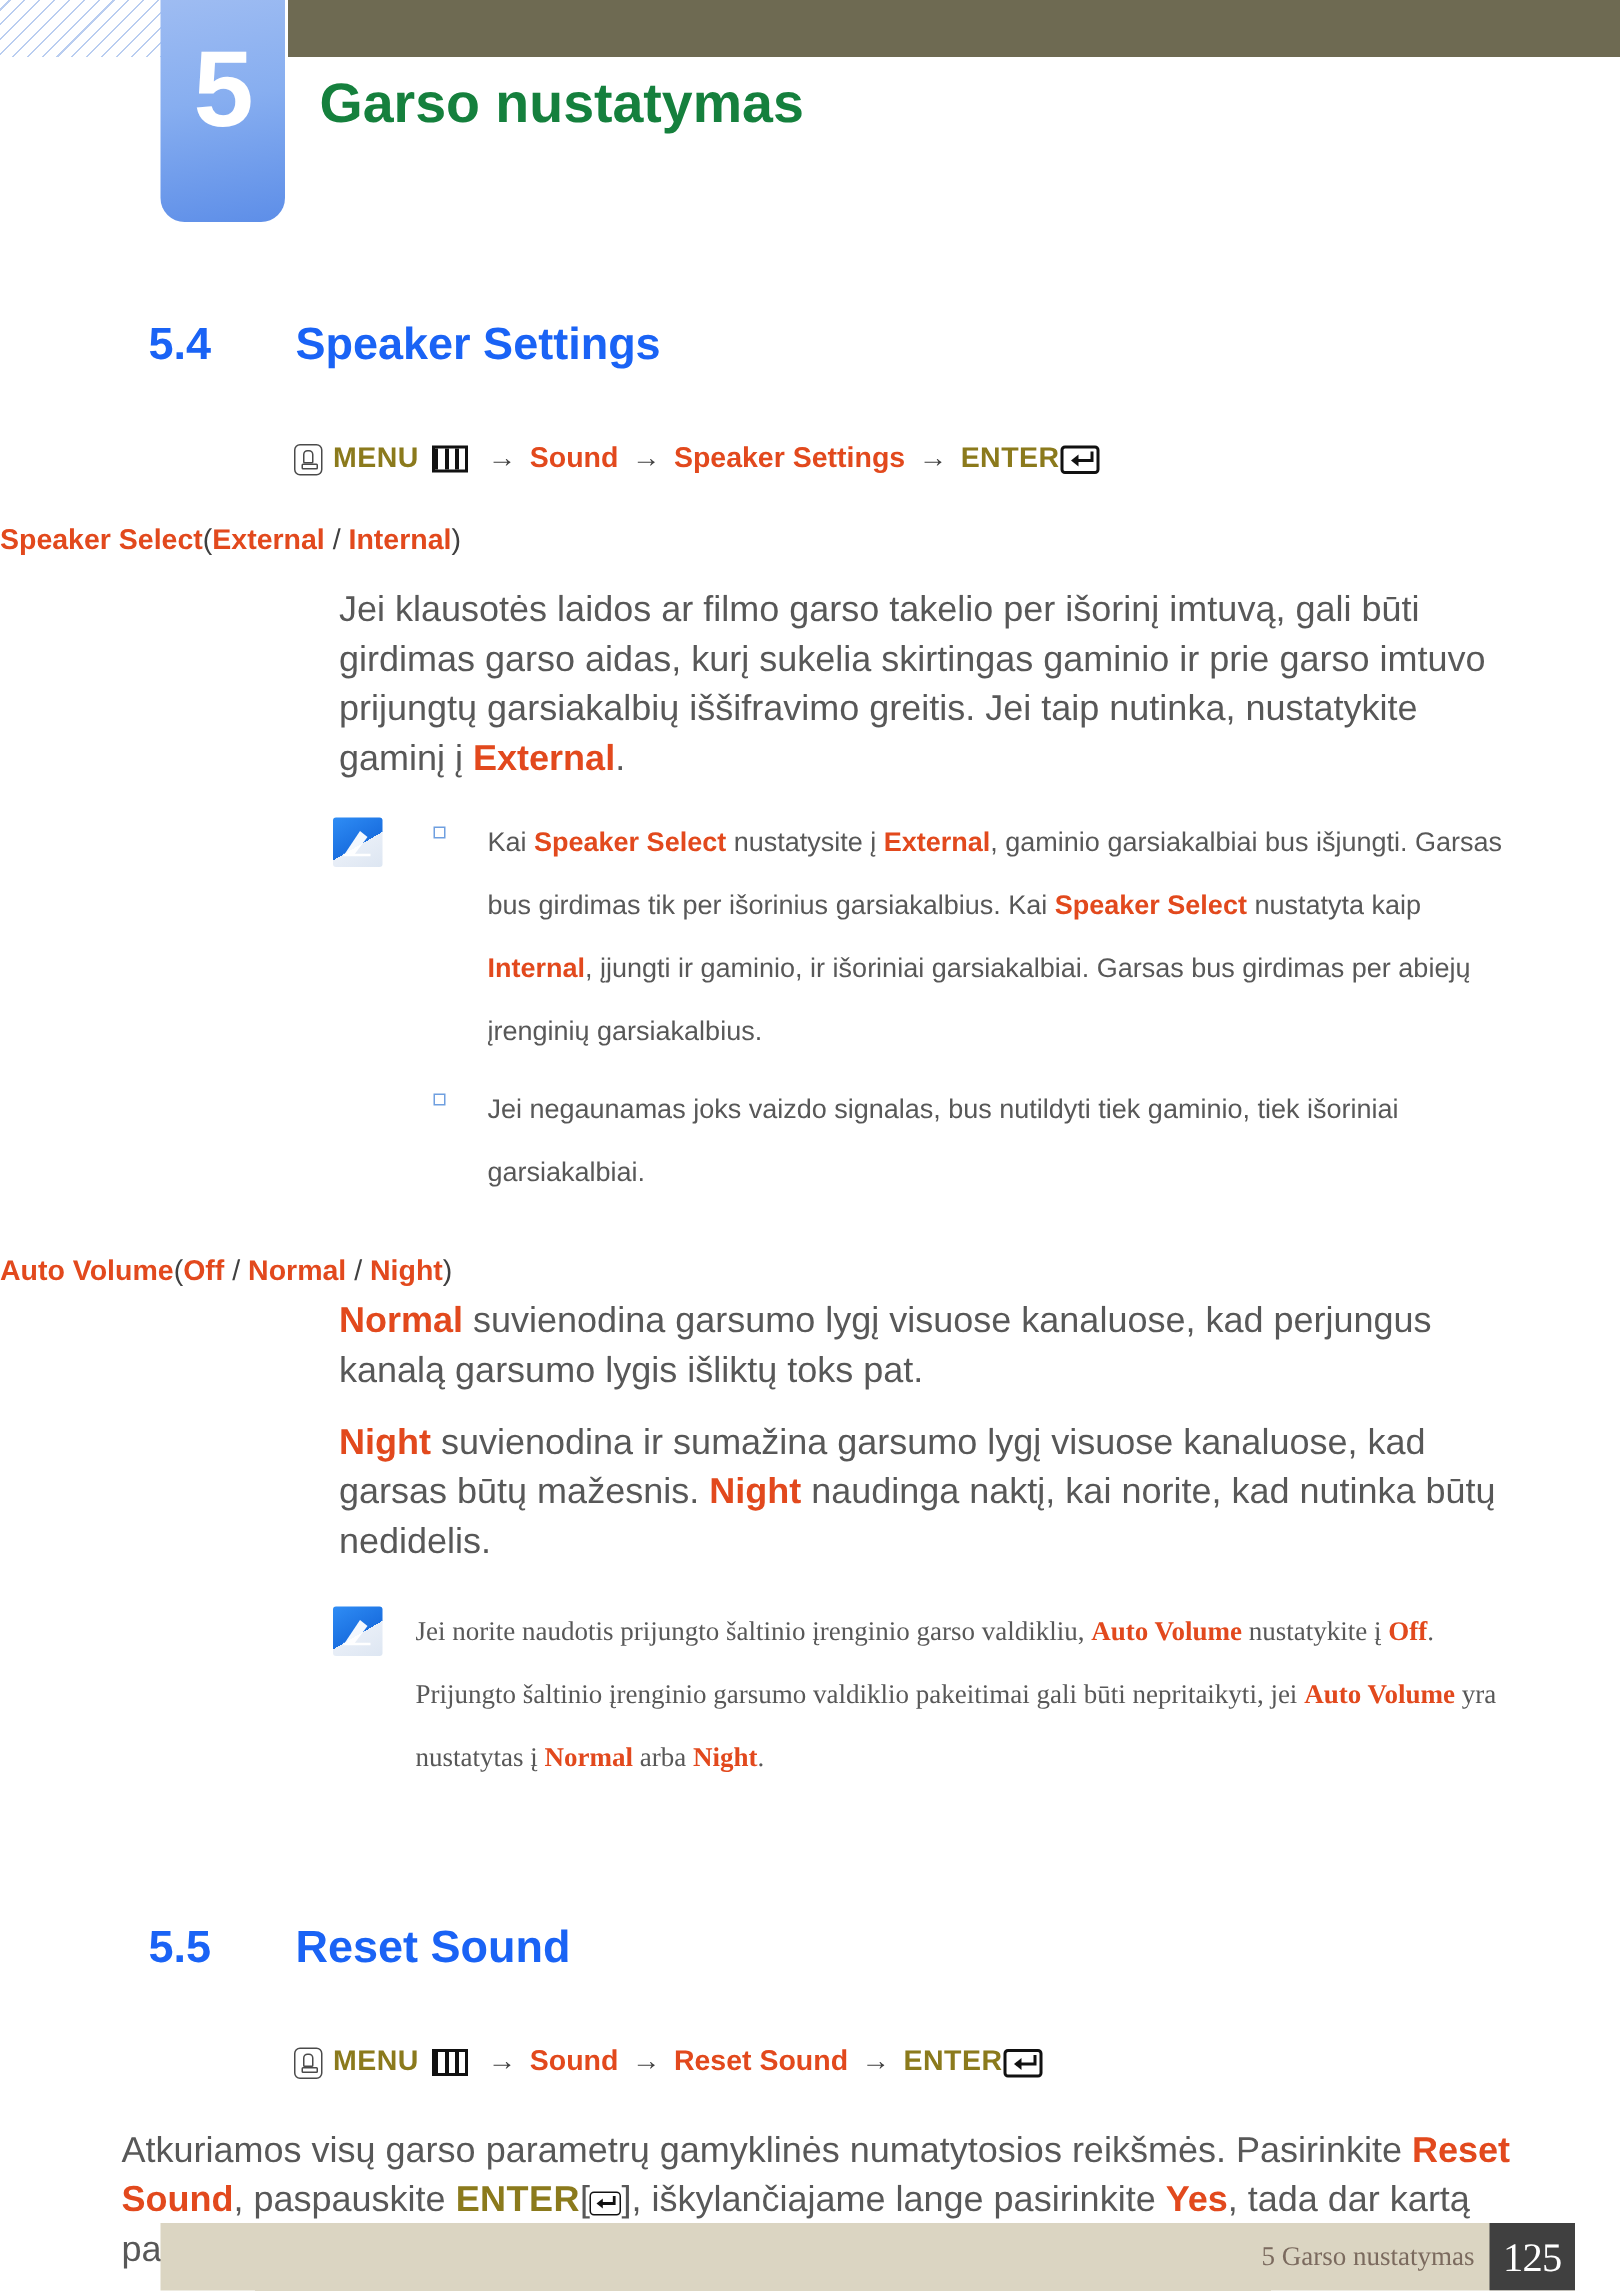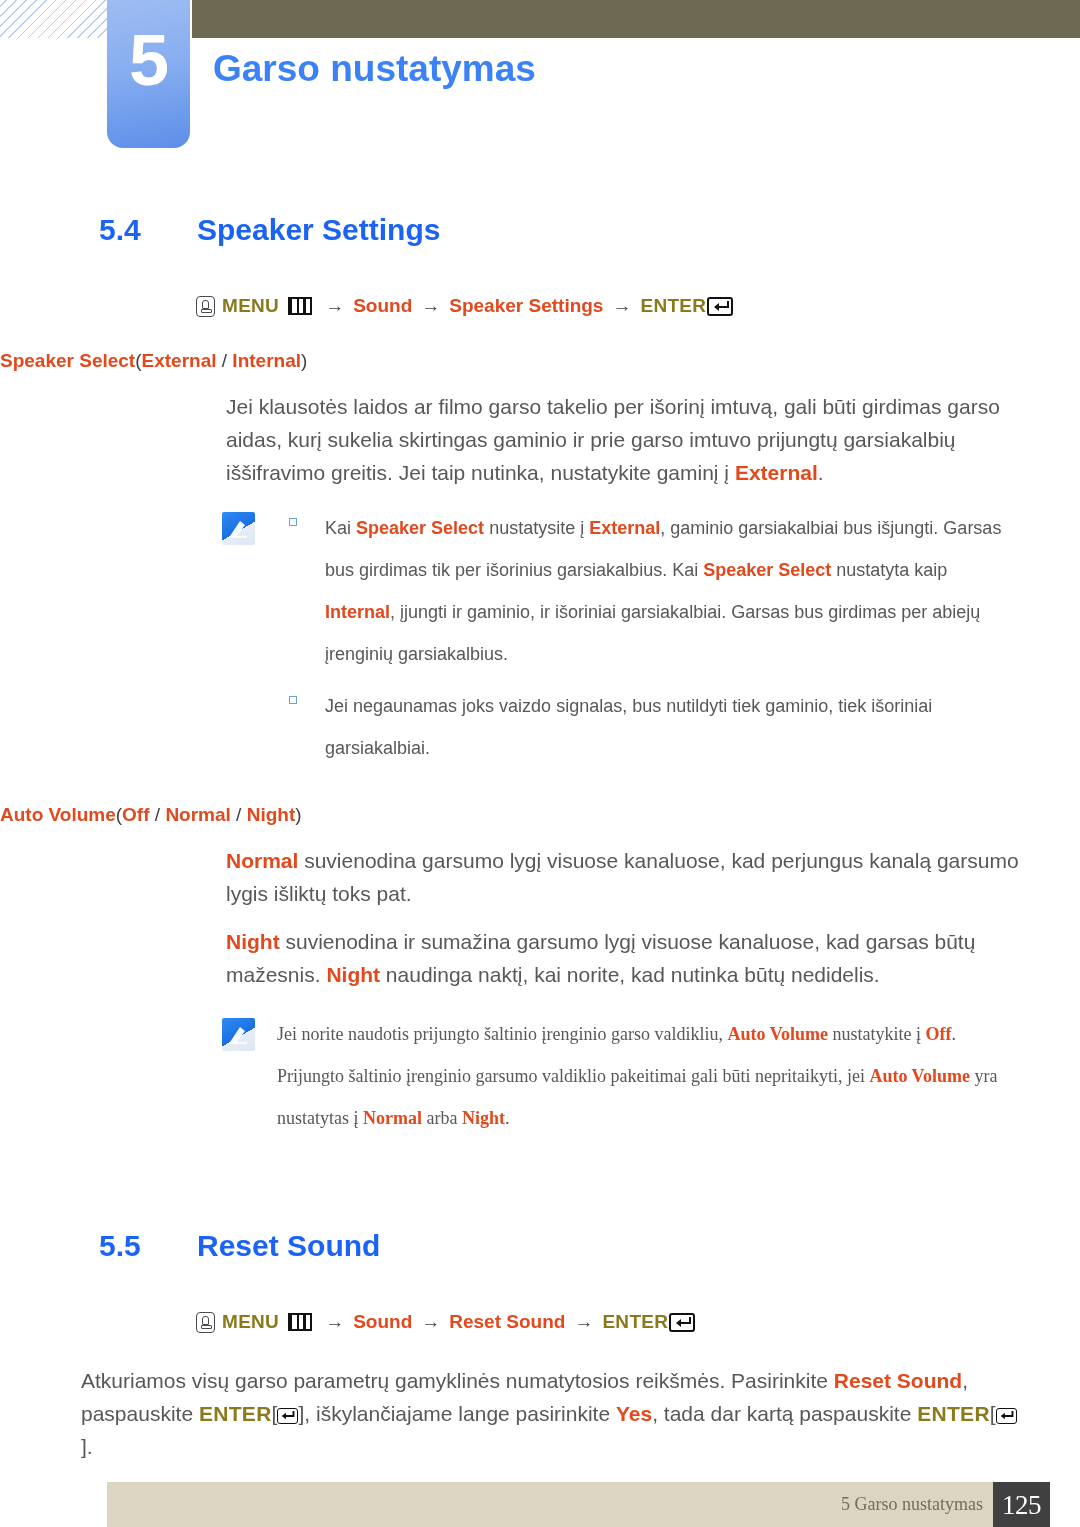--- a/index.html
+++ b/index.html
@@ -48,21 +48,21 @@
     font-weight: bold;
     line-height: 120px;
     text-align: center;
     letter-spacing: -1px;
   }
   .chapter-title {
     position: absolute;
     left: 213px; top: 38px;
     font-size: 37px;
     font-weight: bold;
-    color: #3b82f6;
+    color: #15803d;
     line-height: 62px;
   }
 
   
   .section-heading {
     display: flex;
     align-items: baseline;
     color: #1a63f5;
     font-size: 30px;
     font-weight: bold;
@@ -173,21 +173,21 @@
     color: #e2491d;
     font-weight: bold;
     font-size: 19px;
     line-height: 32px;
   }
   .bullet-title .paren { color: #404040; font-weight: normal; }
 
   .body-text {
     margin-left: 226px;
     margin-right: 58px;
-    font-size: 21px;
+    font-size: 24px;
     line-height: 33px;
     color: #585858;
   }
   .kw { color: #e2491d; font-weight: bold; }
   .kw-y { color: #8b7a1c; font-weight: bold; letter-spacing: .3px; }
 
   
   .note {
     display: flex;
     margin-left: 222px;
@@ -304,21 +304,21 @@
   </div>
 </div>
 
 <div class="bullet-item" style="margin-top:29px;">
   <span class="dot"></span>
   <span class="bullet-title">
     <span>Auto Volume</span><span class="paren">(</span><span>Off</span><span class="paren"> / </span><span>Normal</span><span class="paren"> / </span><span>Night</span><span class="paren">)</span>
   </span>
 </div>
 
-<div class="body-text" style="margin-top:13px;" id="p-0-1-0"><span class="kw">Normal</span><span> suvienodina garsumo lygį visuose kanaluose, kad perjungus kanalą garsumo lygis išliktų toks pat.</span></div>
+<div class="body-text" style="" id="p-0-1-0"><span class="kw">Normal</span><span> suvienodina garsumo lygį visuose kanaluose, kad perjungus kanalą garsumo lygis išliktų toks pat.</span></div>
 <div class="body-text" style="margin-top:15px;" id="p-0-1-1"><span class="kw">Night</span><span> suvienodina ir sumažina garsumo lygį visuose kanaluose, kad garsas būtų mažesnis. </span><span class="kw">Night</span><span> naudinga naktį, kai norite, kad nutinka būtų nedidelis.</span></div>
 
 <div class="note" style="margin-top:22px;font-family:Liberation Serif, serif;">
   <div class="note-icon">
     <svg width="24" height="24" viewBox="0 0 24 24">
         <path d="M3 20 L13 5 L18 9 L9 21 Z" fill="#ffffff" opacity="0.95"></path>
         <path d="M2 21 L20 21" stroke="#ffffff" stroke-width="1.6"></path>
       </svg>
   </div>
   <div class="note-body">

